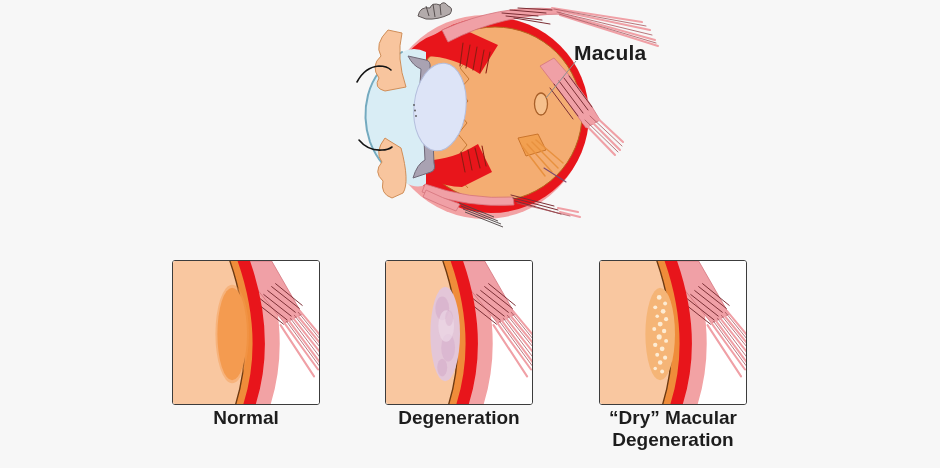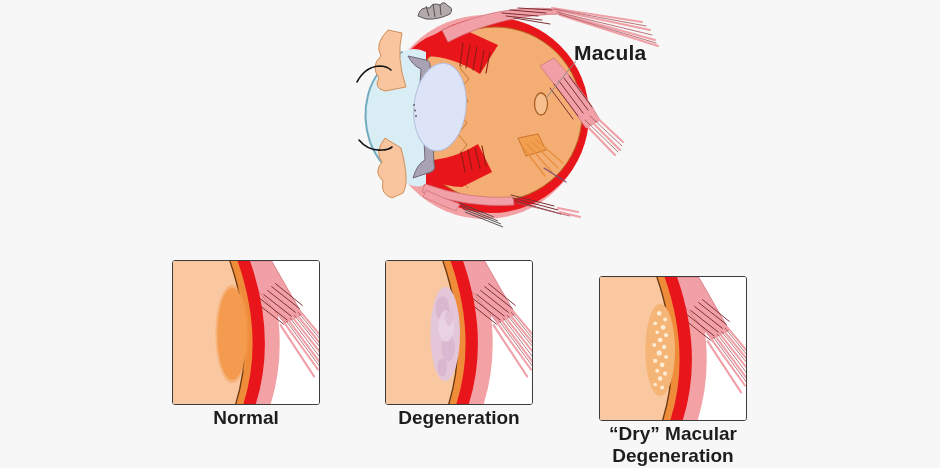--- a/index.html
+++ b/index.html
@@ -265,21 +265,21 @@
           <ellipse class="f-wetlight" opacity=".6" cx="61" cy="66" rx="8" ry="16"></ellipse>
           <ellipse class="f-wetblotch" opacity=".4" cx="64" cy="58" rx="4" ry="8"></ellipse>
         </g>
       </svg>
     </div>
     <div class="panel-label">
       <span>Degeneration</span>
     </div>
   </div>
 
-  <div class="panel" style="left:599px;margin-top:16px;">
+  <div class="panel" style="left:599px;">
     <div class="panel-box">
       <svg viewBox="0 0 148 145" preserveAspectRatio="none">
         <rect x="0" y="0" width="148" height="145" fill="#ffffff"></rect>
         <path class="s-bandpink" d="M 83,-2 Q 112,78 89,147"></path>
         <g>
           <path class="f-muscle" d="M 62,0 L 100,0 L 131,54 L 113,63 Z"></path>
           <path class="s-stria" d="M 92,34 L 120,56"></path>
             <path class="s-stria" d="M 96,30 L 124,52"></path>
           <path class="s-stria" d="M 100,26 L 128,48"></path>
             <path class="s-stria" d="M 88,38 L 116,60"></path>

